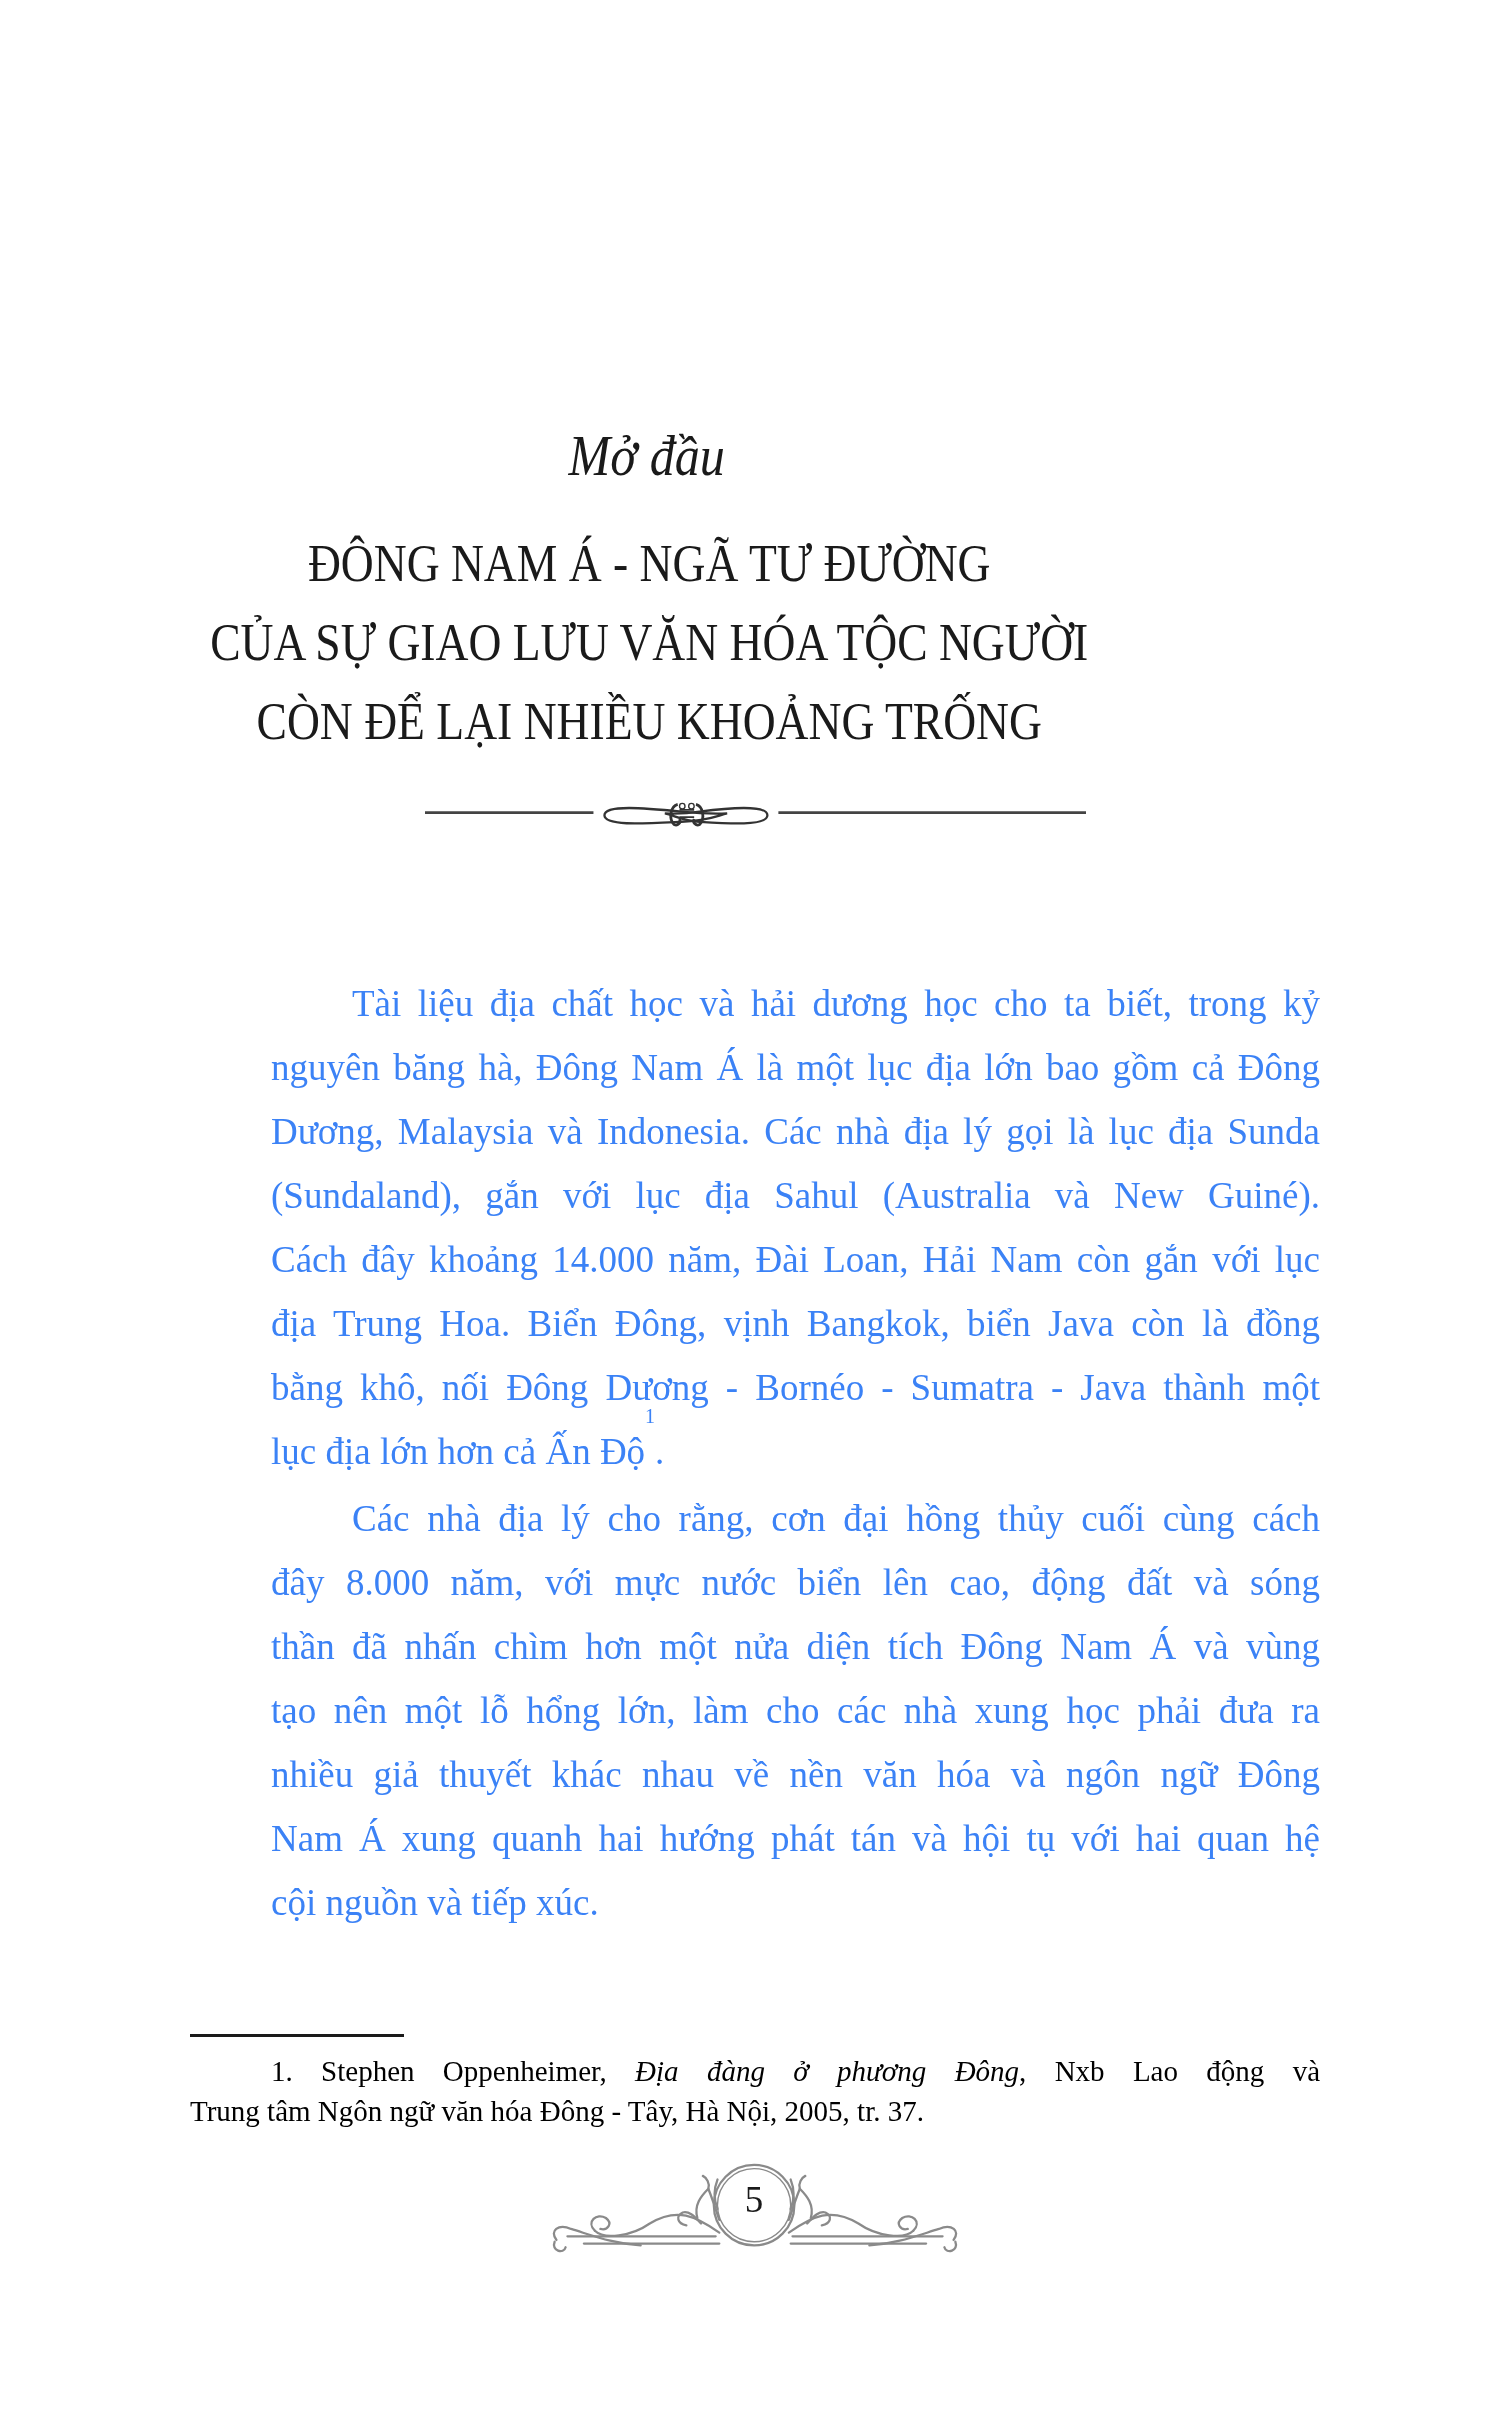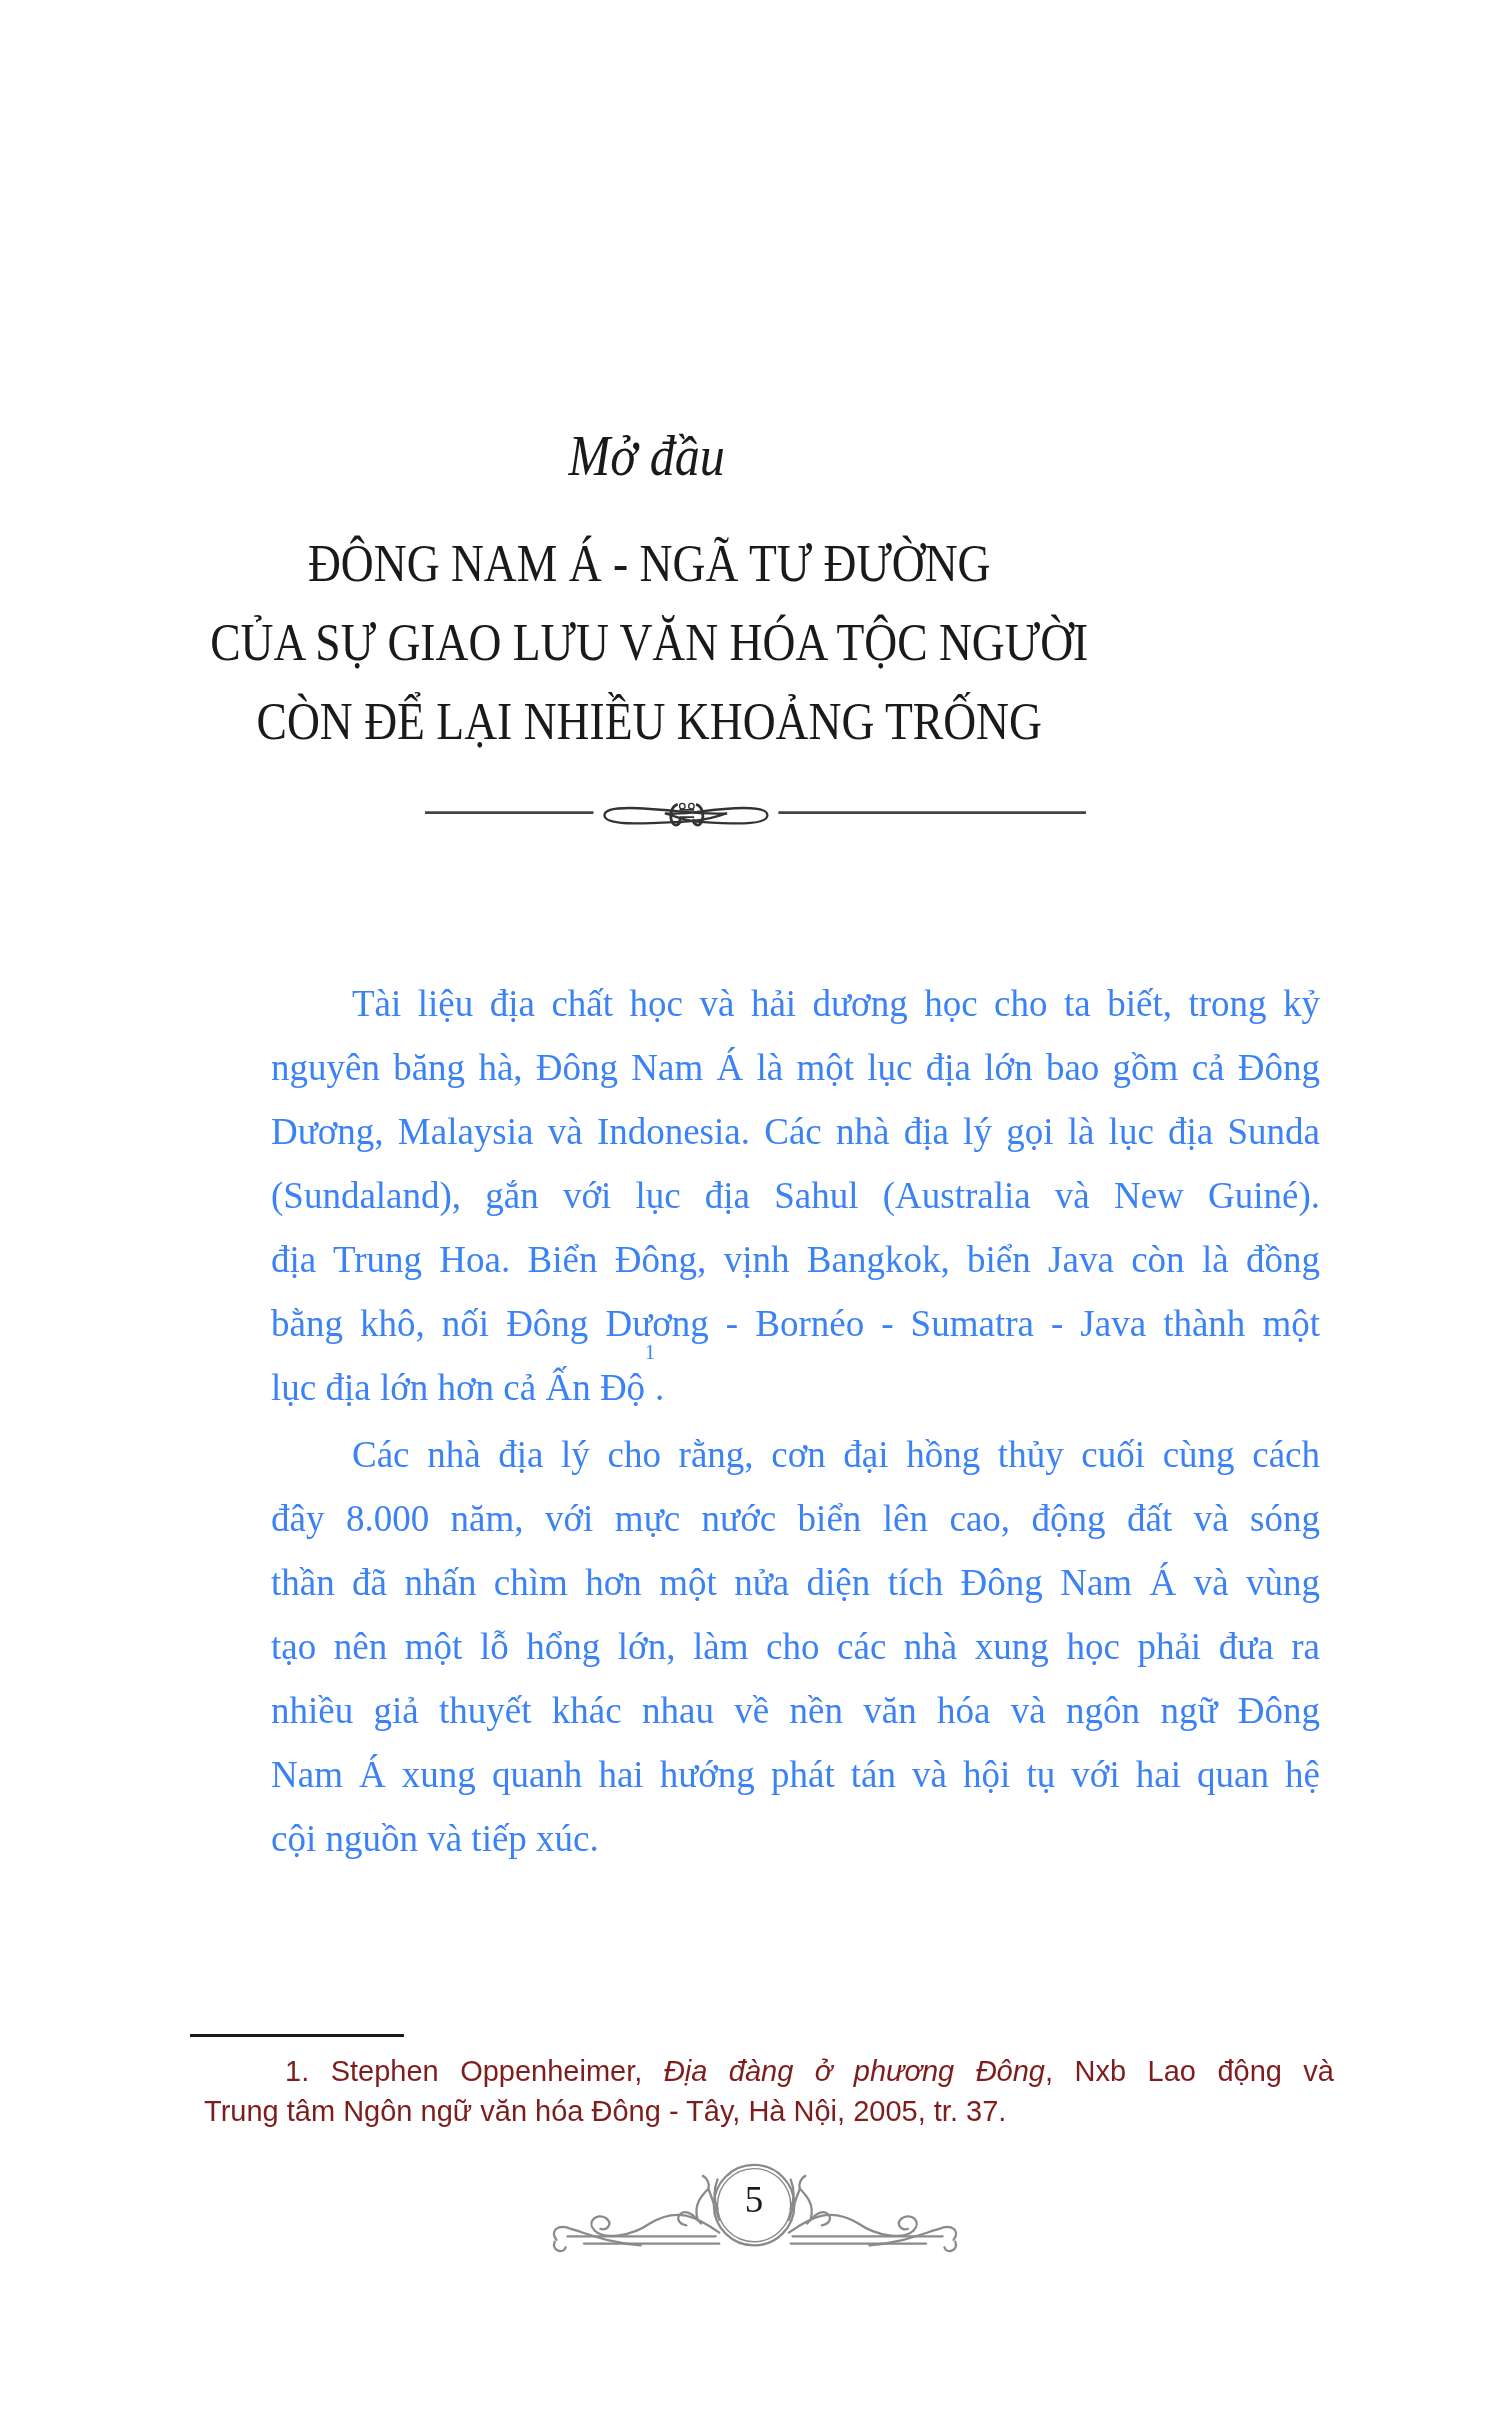--- a/index.html
+++ b/index.html
@@ -90,27 +90,27 @@
     .footnote-rule {
       position: absolute;
       left: 190px;
       top: 2034px;
       width: 214px;
       height: 2.7px;
       background: #1a1a1a;
     }
     .footnotes {
       position: absolute;
-      left: 204px;
+      left: 190px;
       top: 2051px;
       width: 1130px;
-      font-family: Liberation Sans, sans-serif;
+      font-family: Liberation Serif, serif;
       font-size: 29px;
       line-height: 40px;
-      color: #7f1d1d;
+      color: #000000;
     }
     .footnotes .line {
       display: block;
       white-space: nowrap;
       text-align: justify;
       text-align-last: justify;
     }
     .footnotes .line.indent { padding-left: 81px; }
     .footnotes .line.last { text-align-last: left; }
     .footnotes em { font-style: italic; }
@@ -161,20 +161,21 @@
     <circle cx="281" cy="12" r="3" fill="none" stroke="#333" stroke-width="1.5"></circle>
     <circle cx="291" cy="12" r="3" fill="none" stroke="#333" stroke-width="1.5"></circle>
   </svg>
 
   <div class="body-text">
     <div class="para">
       <span class="line indent">Tài liệu địa chất học và hải dương học cho ta biết, trong kỷ</span>
       <span class="line">nguyên băng hà, Đông Nam Á là một lục địa lớn bao gồm cả Đông</span>
       <span class="line">Dương, Malaysia và Indonesia. Các nhà địa lý gọi là lục địa Sunda</span>
       <span class="line">(Sundaland), gắn với lục địa Sahul (Australia và New Guiné).</span>
+      <span class="line">Cách đây khoảng 14.000 năm, Đài Loan, Hải Nam còn gắn với lục</span>
       <span class="line">địa Trung Hoa. Biển Đông, vịnh Bangkok, biển Java còn là đồng</span>
       <span class="line">bằng khô, nối Đông Dương - Bornéo - Sumatra - Java thành một</span>
       <span class="line last"><span>lục địa lớn hơn cả Ấn Độ</span><sup class="fn-ref">1</sup><span>.</span></span>
     </div>
     <div class="para-gap"></div>
     <div class="para">
       <span class="line indent">Các nhà địa lý cho rằng, cơn đại hồng thủy cuối cùng cách</span>
       <span class="line">đây 8.000 năm, với mực nước biển lên cao, động đất và sóng</span>
       <span class="line">thần đã nhấn chìm hơn một nửa diện tích Đông Nam Á và vùng</span>
       <span class="line">tạo nên một lỗ hổng lớn, làm cho các nhà xung học phải đưa ra</span>

